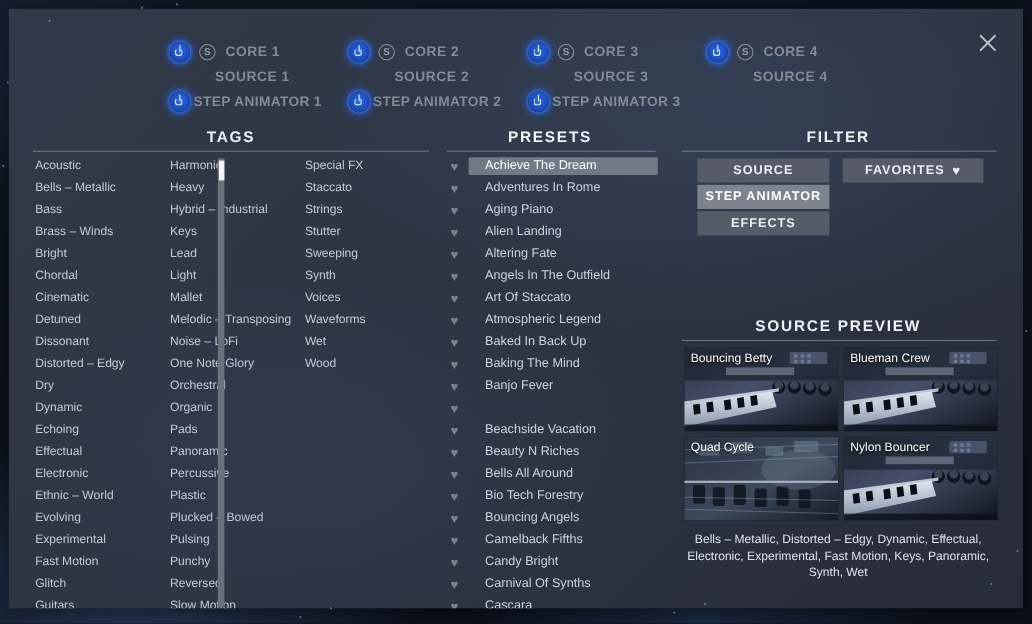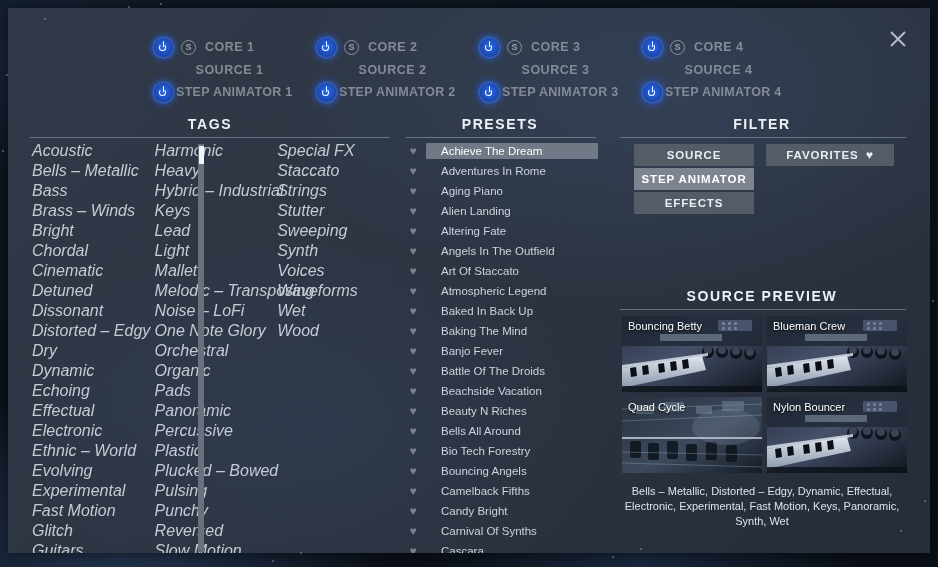--- a/index.html
+++ b/index.html
@@ -205,27 +205,26 @@
   #tags-section .head-rule { left: 4px; top: 25px; width: 360px; }
   .tags-cols {
     position: absolute;
     left: 0; top: 29px;
     width: 368px;
     display: flex;
   }
   .tag-col { width: 122.6px; }
   .tag-item {
     color: #c4cbd4;
-    font-size: 16px;
+    font-size: 11px;
     height: 20px;
     line-height: 20px;
     padding-left: 6px;
     white-space: nowrap;
     cursor: pointer;
-    font-style: italic;
   }
 
   
   #presets-section {
     position: absolute;
     left: 394px;
     top: 104px;
     width: 200px;
     height: 440px;
   }
@@ -432,24 +431,20 @@
             </div>
           </div>
           <div class="core-col" style="left: 489px;">
             <div class="core-row r1">
               <div class="pwr"></div>
               <div class="solo">S</div>
               <div class="core-label">CORE 4</div>
             </div>
             <div class="core-row r2">
               <div class="source-label">SOURCE 4</div>
-            </div>
-            <div class="core-row r3">
-              <div class="pwr"></div>
-              <div class="anim-label">STEP ANIMATOR 4</div>
             </div>
           </div>
         </div>
     </div>
 
     <div id="tags-section">
       <div class="col-head">TAGS</div>
       <div class="head-rule"></div>
       <div class="tags-cols">
           <div class="tag-col">
@@ -556,21 +551,20 @@
           <div class="preset-row">
             <div class="fav-heart">♥</div>
             <div class="preset-name">Baking The Mind</div>
           </div>
           <div class="preset-row">
             <div class="fav-heart">♥</div>
             <div class="preset-name">Banjo Fever</div>
           </div>
           <div class="preset-row">
             <div class="fav-heart">♥</div>
-            <div class="preset-name">Battle Of The Droids</div>
           </div>
           <div class="preset-row">
             <div class="fav-heart">♥</div>
             <div class="preset-name">Beachside Vacation</div>
           </div>
           <div class="preset-row">
             <div class="fav-heart">♥</div>
             <div class="preset-name">Beauty N Riches</div>
           </div>
           <div class="preset-row">

